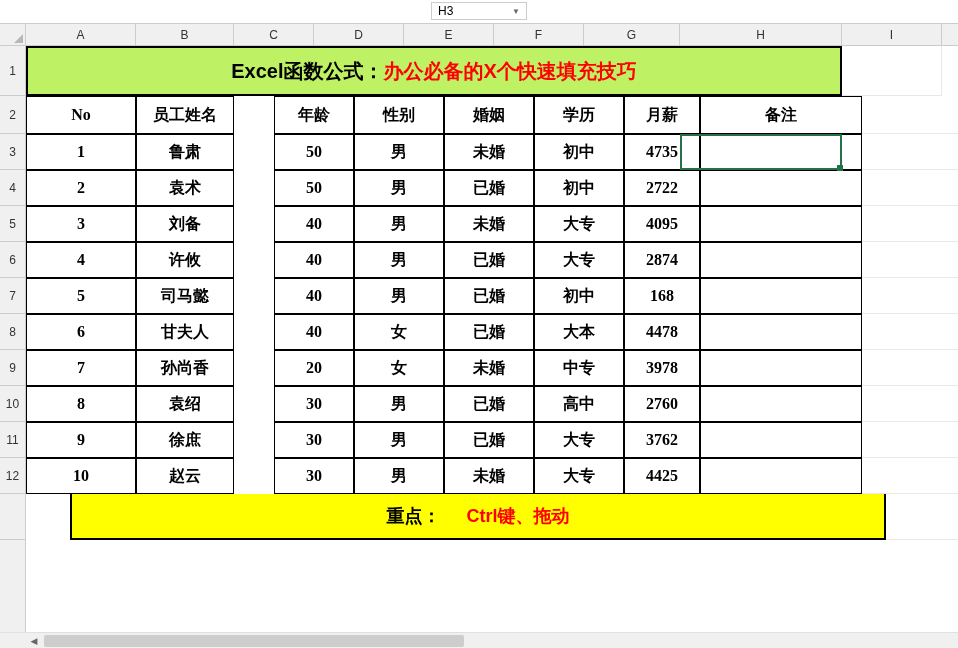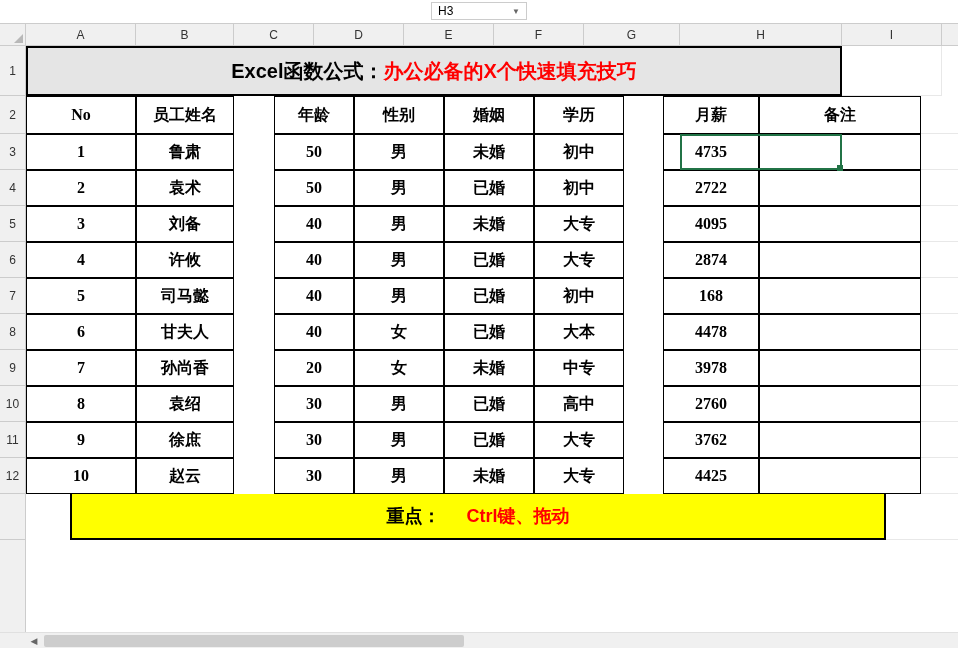--- a/index.html
+++ b/index.html
@@ -154,34 +154,34 @@
   overflow: hidden;
   white-space: nowrap;
 }
 
 .cA { width: 110px; } .chA { width: 110px; }
 .cB { width: 98px; }  .chB { width: 98px; }
 .cC { width: 80px; margin-left: 40px; }  .chC { width: 80px; }
 .cD { width: 90px; }  .chD { width: 90px; }
 .cE { width: 90px; }  .chE { width: 90px; }
 .cF { width: 90px; }  .chF { width: 90px; }
-.cG { width: 96px; margin-left: 39px; }  .chG { width: 96px; }
+.cG { width: 76px; }  .chG { width: 96px; }
 .cH { width: 162px; } .chH { width: 162px; }
 .cI { width: 100px; } .chI { width: 100px; }
 
 
 .r1 { height: 50px; }
 .r2 { height: 38px; }
 .rdata { height: 36px; }
 .r13 { height: 46px; padding-left: 44px; }
 
 
 .title-cell {
   width: 816px;
-  background: #e5e5e5;
+  background: #bef264;
   border: 2px solid #000;
   font-size: 20px;
   font-weight: bold;
 }
 .title-cell .black { color: #000; }
 .title-cell .red { color: #ff0000; }
 .footer-cell {
   width: 816px;
   background: #ffff00;
   border: 2px solid #000;

